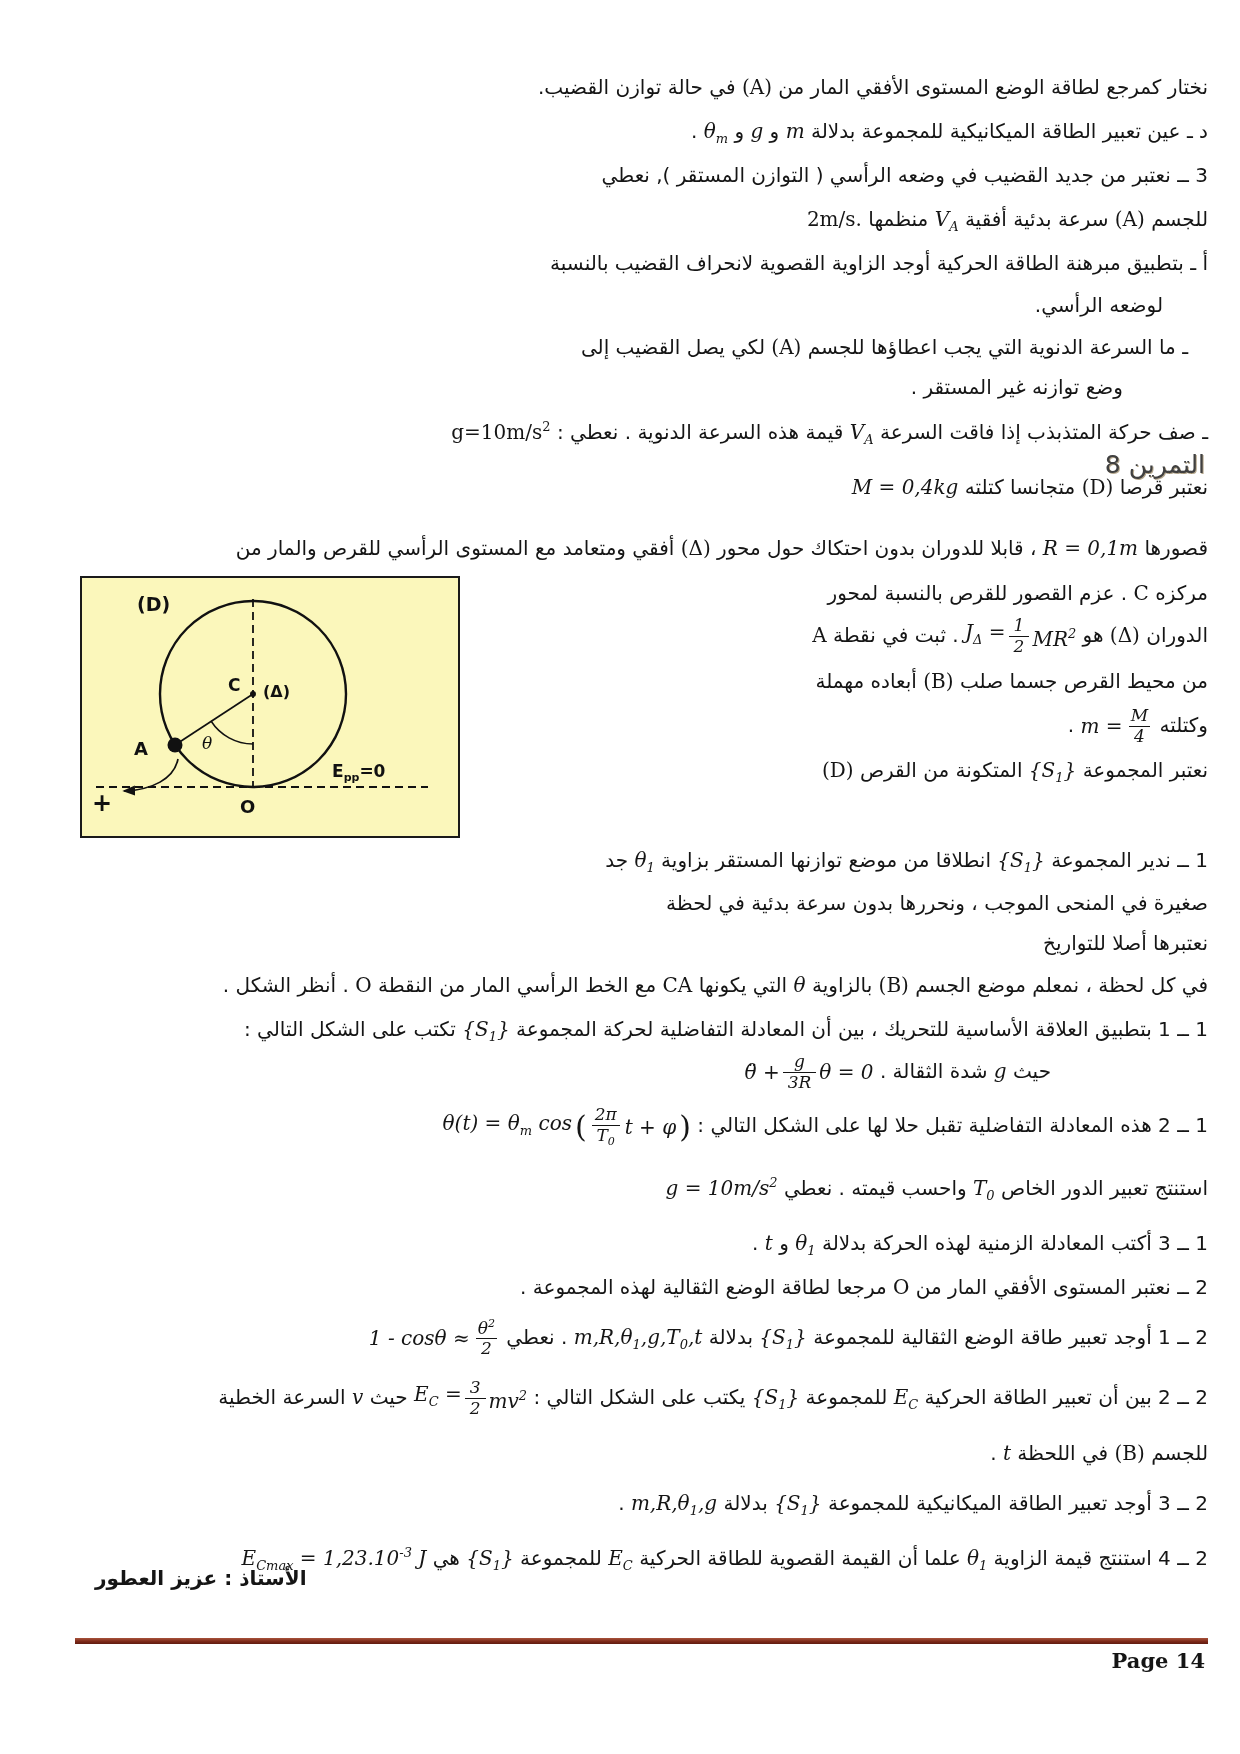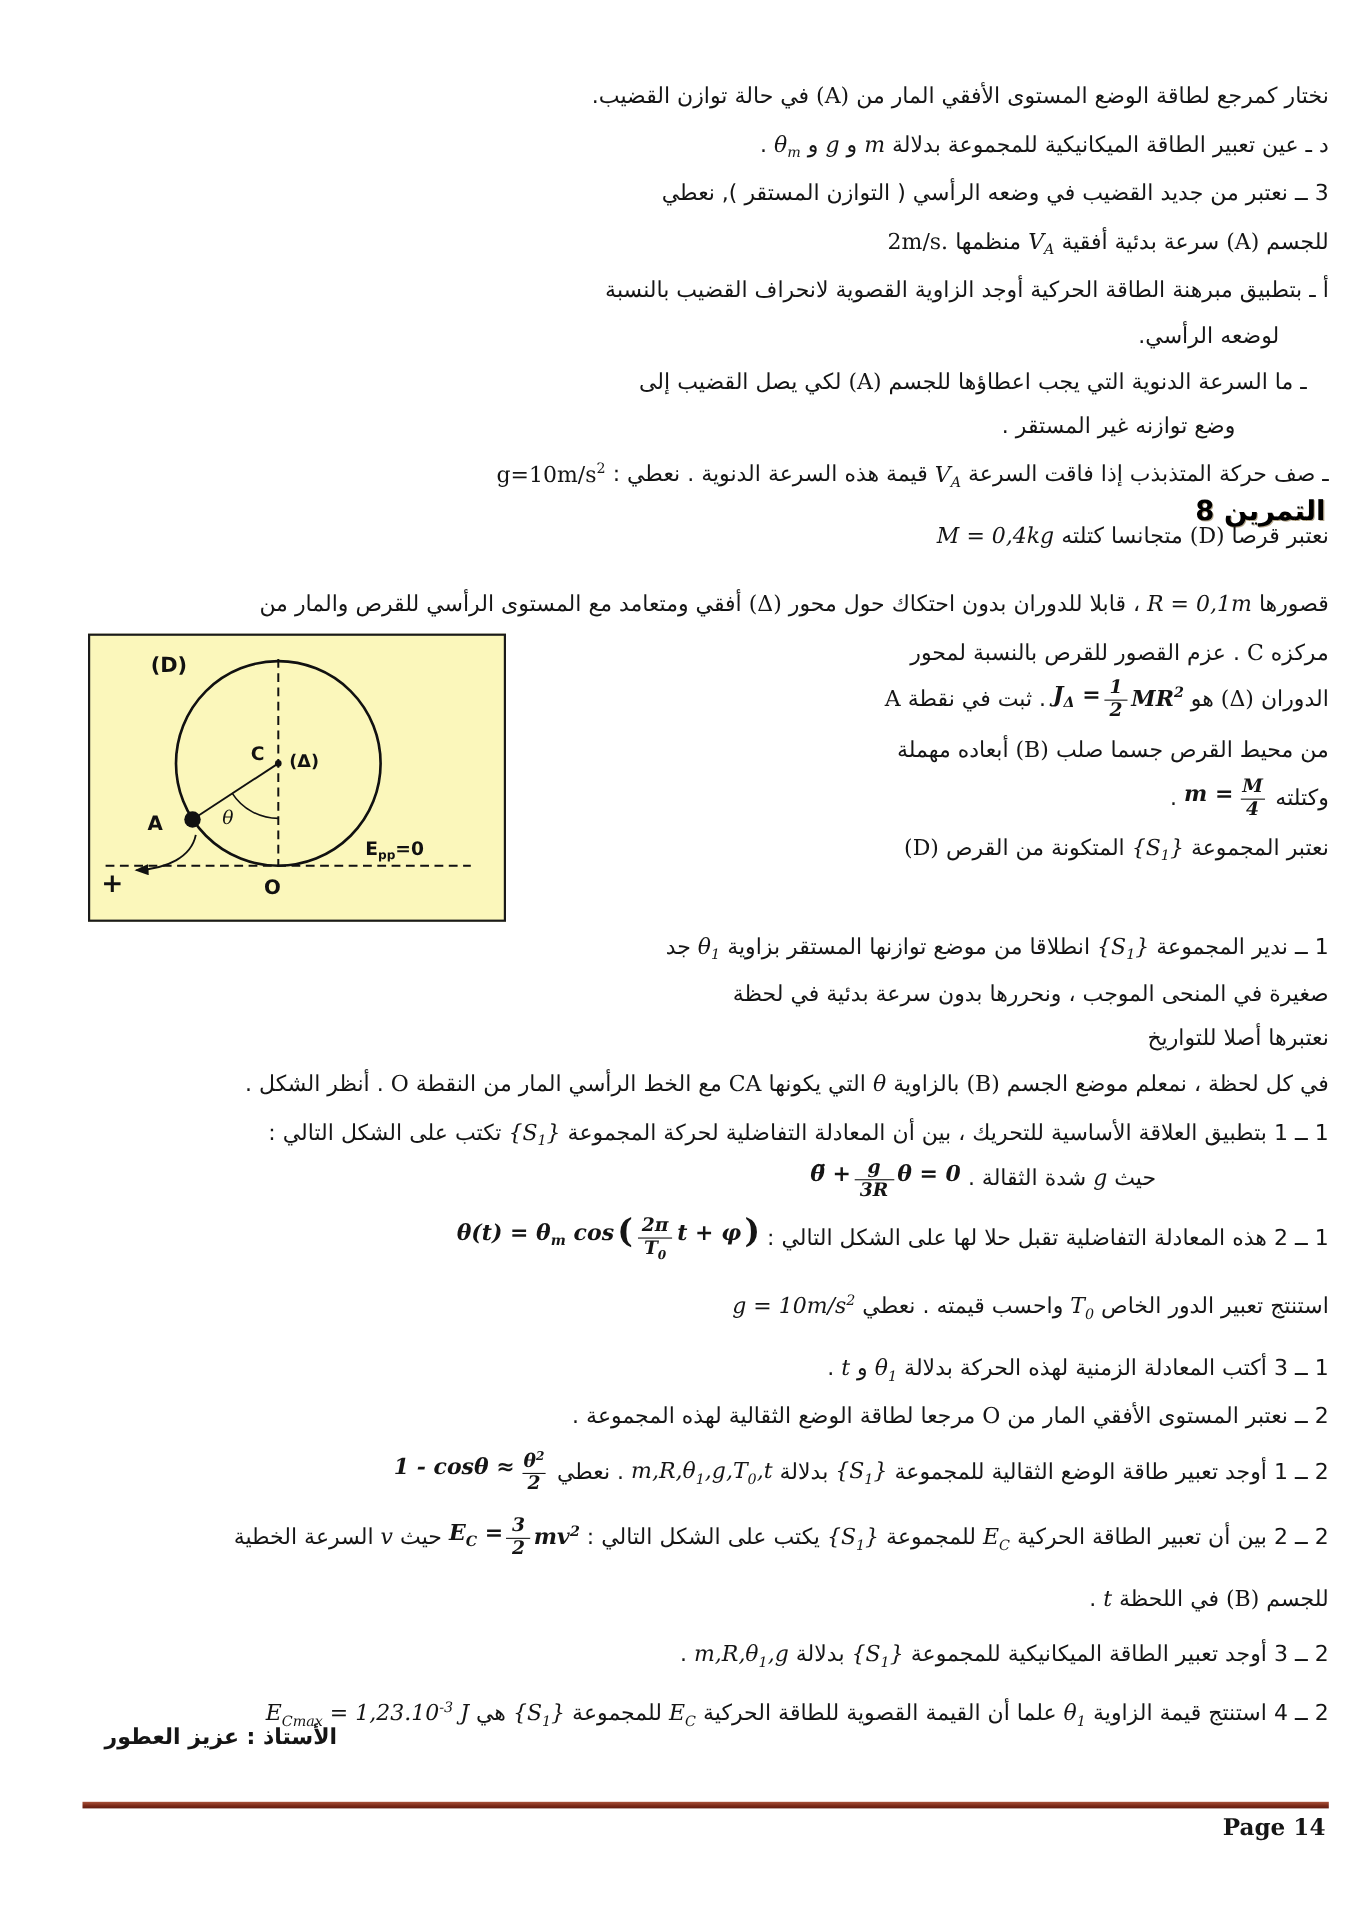--- a/index.html
+++ b/index.html
@@ -2,28 +2,28 @@
 <html lang="ar"><head>
 <meta charset="utf-8">
 <style>
   html,body{margin:0;padding:0;background:#e8e8e8;}
   .page{position:relative;width:1240px;height:1754px;background:#ffffff;overflow:hidden;
         font-family:"DejaVu Sans",sans-serif;color:#151515;margin:0 auto;padding-left:43px;}
   .line{position:absolute;direction:rtl;white-space:nowrap;font-size:20px;line-height:30px;text-align:right;}
   .ar{font-family:"DejaVu Sans",sans-serif;}
   .lt{direction:ltr;unicode-bidi:isolate;font-family:"DejaVu Serif",serif;}
   .fm{direction:ltr;unicode-bidi:isolate;font-family:"DejaVu Serif",serif;font-style:italic;}
-  .eq{display:inline-flex;direction:ltr;gap:3px;vertical-align:middle;unicode-bidi:isolate;font-weight:bold;}
+  .eq{display:inline-flex;direction:ltr;align-items:center;gap:3px;vertical-align:middle;unicode-bidi:isolate;}
   .frac{display:inline-flex;flex-direction:column;align-items:center;font-family:"DejaVu Serif",serif;
         font-style:italic;font-size:17px;line-height:1.15;}
   .frac .den{border-top:1.3px solid #151515;}
   .frac .num,.frac .den{padding:0 5px;}
   .bigp{font-family:"DejaVu Serif",serif;font-size:30px;font-style:normal;line-height:1;}
   sub,sup{font-size:0.65em;}
-  .heading{position:absolute;color:#000000;font-weight:bold;font-size:25px;
+  .heading{position:absolute;color:#404040;font-weight:normal;font-size:25px;
            text-shadow:1px 1px 0 rgba(90,60,0,.45);direction:rtl;white-space:nowrap;}
   .figure{position:absolute;left:80px;top:576px;width:380px;height:262px;background:#fbf7bb;
           border:2px solid #1a1a1a;box-sizing:border-box;}
   .figure svg{display:block;width:100%;height:100%;}
   .figlbl{font-family:"DejaVu Sans",sans-serif;font-weight:bold;fill:#111;}
   .figtheta{font-family:"DejaVu Serif",serif;font-style:italic;fill:#111;}
   .footer-sep{position:absolute;left:75px;right:75px;top:1638px;height:6px;
               background:linear-gradient(180deg,#a8523a 0%,#7b2818 60%,#5f1c10 100%);}
   .footer-teacher{position:absolute;left:95px;top:1566px;font-weight:bold;font-size:20px;direction:rtl;}
   .footer-page{position:absolute;right:78px;top:1648px;font-weight:bold;font-size:21px;

